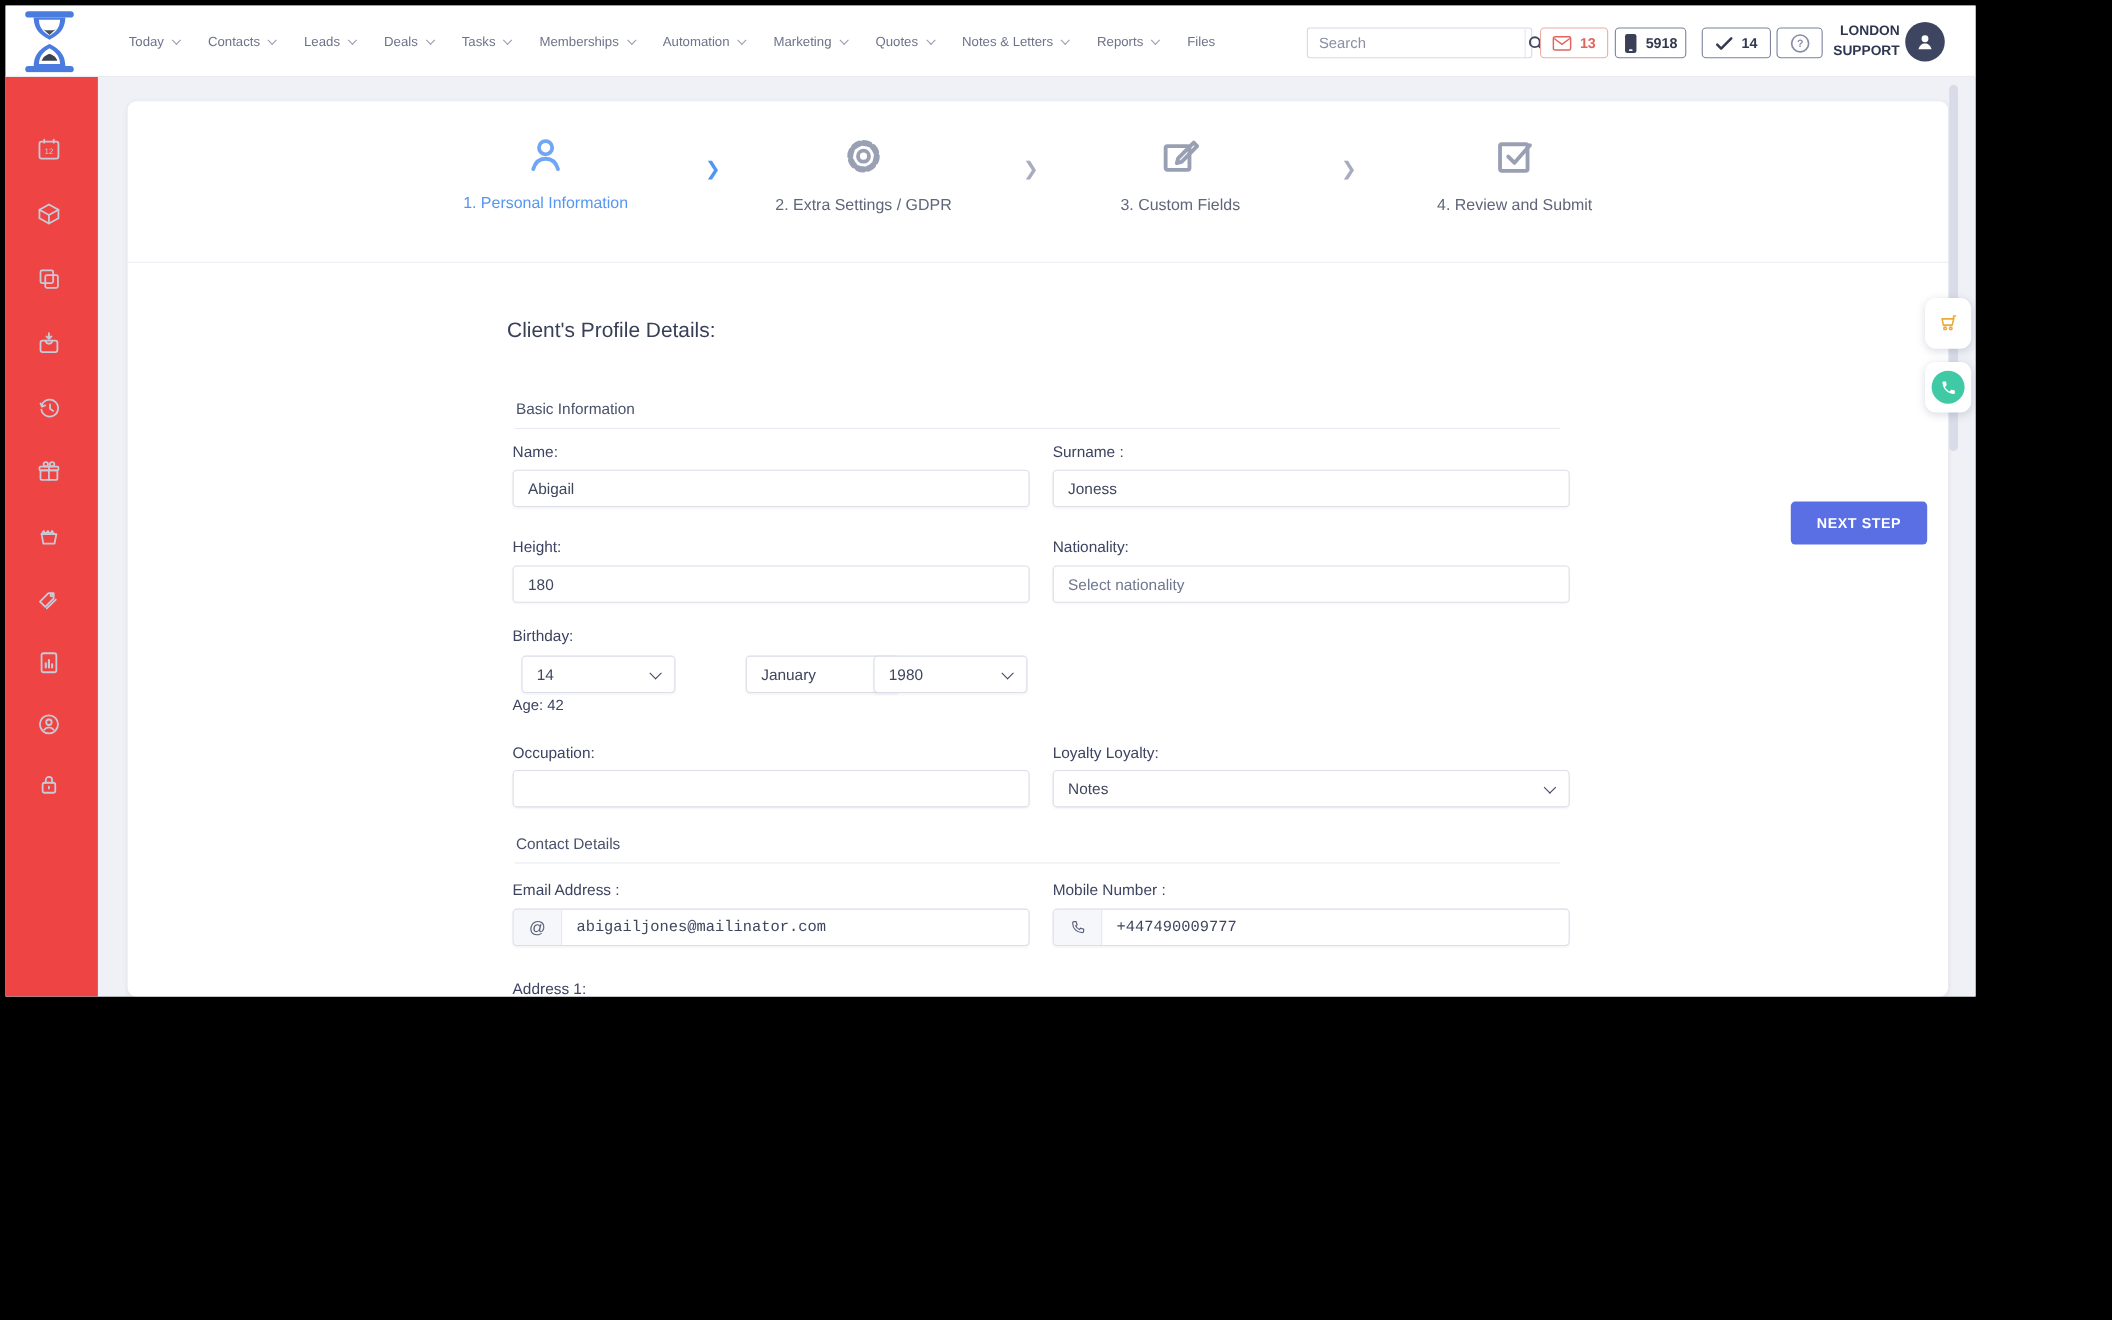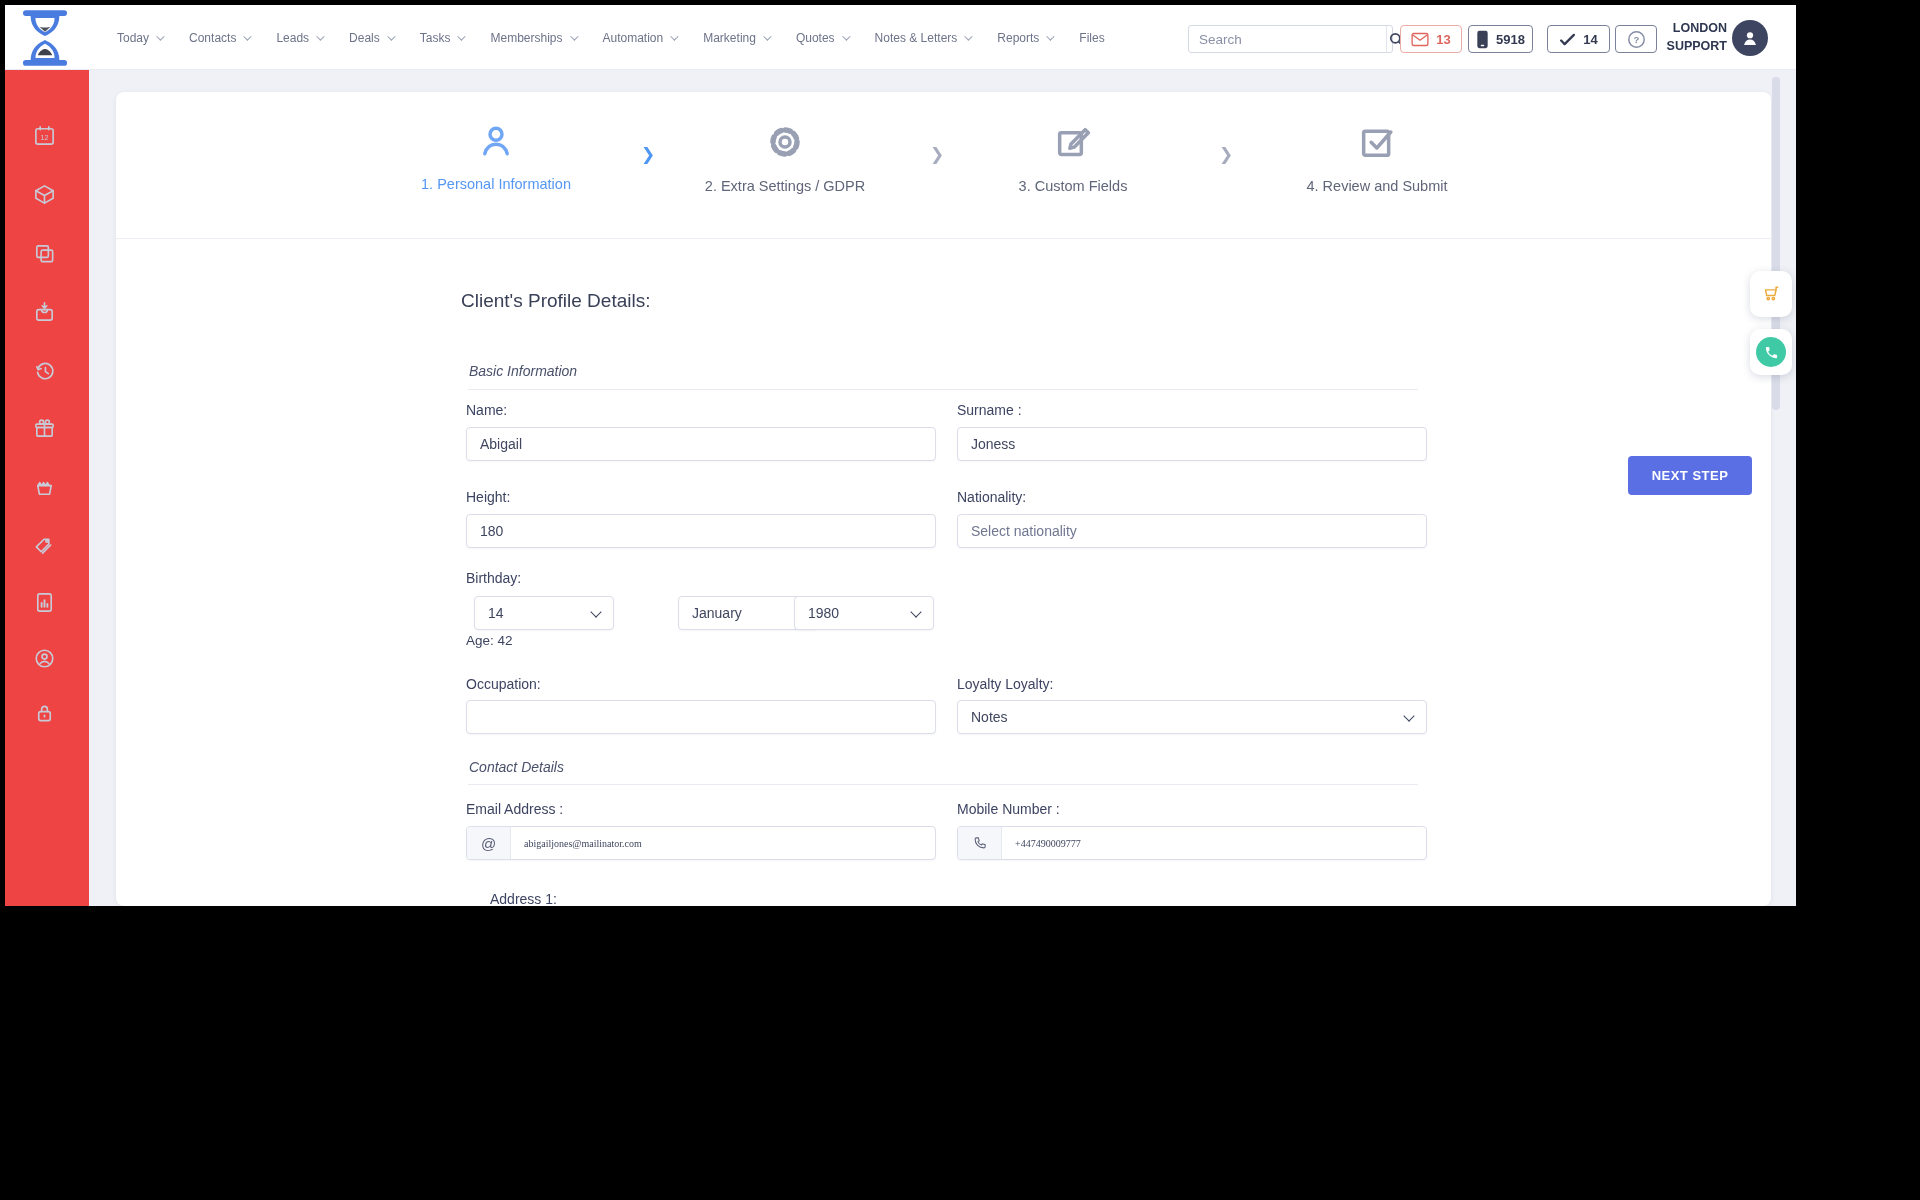--- a/index.html
+++ b/index.html
@@ -36,34 +36,34 @@
   .step{position:absolute;top:30px;width:220px;text-align:center;cursor:pointer;}
   .step svg{stroke:#9aa0b3;fill:none;stroke-width:2.1;stroke-linecap:round;stroke-linejoin:round;}
   .step.active svg{stroke:#6fa6f5;}
   .step-label{margin-top:12px;font-size:14.5px;font-weight:500;color:#5f6679;}
   .step.active .step-label{color:#5596f3;}
   .step-sep{position:absolute;top:52px;font-size:17px;font-weight:700;color:#a7adbf;}
   .step-sep.blue{color:#4f97f4;}
 
   
   .page-title{position:absolute;left:345px;top:198px;font-size:19px;font-weight:500;color:#383f57;}
-  .section-label{position:absolute;left:353px;font-size:14px;font-weight:500;color:#4a516b;font-style:italic;}
+  .section-label{position:absolute;left:353px;font-size:14px;font-weight:500;color:#4a516b;}
   .h-divider{position:absolute;left:352px;width:950px;height:1px;background:#e9ebf2;}
   .f-label{position:absolute;font-size:14px;font-weight:500;color:#3d4461;}
   .f-input,.f-select{position:absolute;height:34px;border:1px solid #dbdee9;border-radius:4px;background:#fff;font-size:14px;color:#3f465e;box-shadow:0 1px 2px rgba(20,30,60,.04);}
   input.f-input{padding:0 13px;outline:none;font-family:inherit;}
   input.f-input::placeholder{color:#707790;}
   .f-select{display:flex;align-items:center;padding:0 13px;cursor:pointer;}
   .f-select::after{content:"";position:absolute;right:13px;top:11px;width:7px;height:7px;border-right:1.7px solid #3f465e;border-bottom:1.7px solid #3f465e;transform:rotate(45deg);}
   .col1{left:350px;width:470px;}
   .col2{left:841px;width:470px;}
   .age-text{position:absolute;left:350px;top:541px;font-size:13.5px;font-weight:500;color:#3d4461;}
   .input-group{position:absolute;height:34px;border:1px solid #dbdee9;border-radius:4px;background:#fff;display:flex;box-shadow:0 1px 2px rgba(20,30,60,.04);overflow:hidden;}
   .prefix{width:44px;background:#f6f7fa;border-right:1px solid #e6e9f0;display:flex;align-items:center;justify-content:center;color:#5a6178;font-size:15px;}
-  .input-group input{flex:1;border:none;outline:none;padding:0 13px;font-size:10px;color:#3f465e;font-family:Liberation Serif, serif;background:transparent;}
+  .input-group input{flex:1;border:none;outline:none;padding:0 13px;font-size:14px;color:#3f465e;font-family:Liberation Mono, monospace;background:transparent;}
 
   
   .next-btn{position:absolute;left:1623px;top:451px;width:124px;height:39px;background:#5a6fe4;border:none;border-radius:4px;color:#fff;font-size:13px;font-weight:700;letter-spacing:.5px;cursor:pointer;z-index:40;font-family:inherit;}
   .float-card{position:absolute;left:1745px;width:42px;height:46px;background:#fff;border-radius:10px;box-shadow:0 2px 8px rgba(45,55,95,.18);display:flex;align-items:center;justify-content:center;cursor:pointer;z-index:40;}
   .teal-circle{width:30px;height:30px;border-radius:50%;background:#3fc9a4;display:flex;align-items:center;justify-content:center;}
   .scroll-thumb{position:absolute;left:1767px;top:72px;width:8px;height:333px;border-radius:4px;background:#d9dce8;z-index:25;cursor:pointer;}
 </style>
 </head>
 <body>
 
@@ -337,21 +337,21 @@
       </div>
       <div class="input-group col2" style="top:734px;">
         <div class="prefix">
           <svg width="15" height="15" viewBox="0 0 24 24" fill="none" stroke="#5a6178" stroke-width="1.7" stroke-linecap="round">
             <path d="M7 3h3l1.5 4.5-2 1.5c1 2.5 3 4.5 5.5 5.5l1.5-2L21 14v3c0 1-1 2-2 2C11 19 5 13 5 5c0-1 1-2 2-2z"></path>
           </svg>
         </div>
         <input value="+447490009777" style="">
       </div>
 
-      <div class="f-label" style="left:350px;top:799px;margin-left:24px;">Address 1:</div>
+      <div class="f-label" style="left:350px;top:799px;">Address 1:</div>
     </div>
   </div>
 
   <button class="next-btn">NEXT STEP</button>
 
   <div class="float-card" style="top:266px;">
     <svg width="22" height="22" viewBox="0 0 24 24" fill="none" stroke="#ecaa3d" stroke-width="1.6" stroke-linecap="round" stroke-linejoin="round">
       <path d="M6 7.5h11.5l-1.4 6.2H7.3z"></path>
         <path d="M17.5 7.5V4.6h1.8"></path>
       <circle cx="9" cy="17" r="1.3"></circle>

